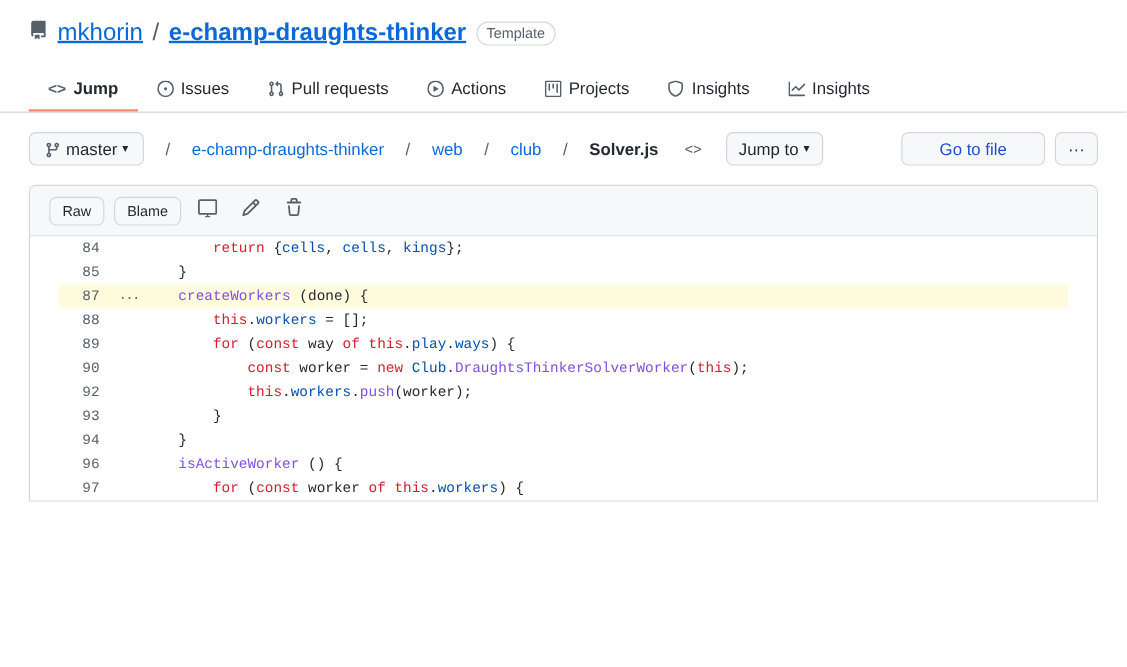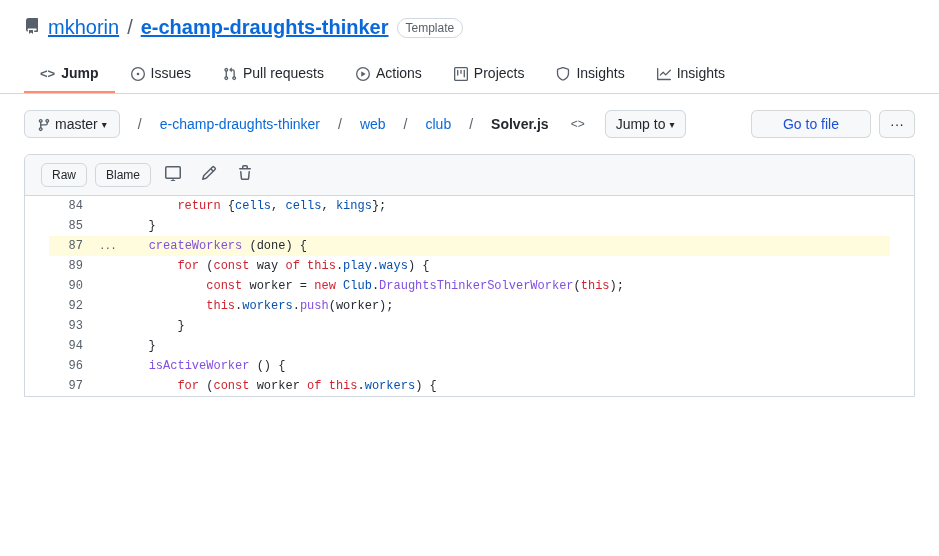--- a/index.html
+++ b/index.html
@@ -403,20 +403,25 @@
             <td class="line-num">85</td>
             <td class="line-gutter"></td>
             <td class="line-code">    }</td>
           </tr>
           <tr class="highlighted">
             <td class="line-num">87</td>
             <td class="line-gutter"><span class="gutter-dots">...</span></td>
             <td class="line-code">    <span style="color:#8250df;">createWorkers</span> (<span style="color:#24292f;">done</span>) {</td>
           </tr>
           <tr>
+            <td class="line-num">88</td>
+            <td class="line-gutter"></td>
+            <td class="line-code">        <span class="kw">this</span>.<span class="prop">workers</span> = [];</td>
+          </tr>
+          <tr>
             <td class="line-num">89</td>
             <td class="line-gutter"></td>
             <td class="line-code">        <span class="kw">for</span> (<span class="kw">const</span> <span class="var">way</span> <span class="kw">of</span> <span class="kw">this</span>.<span class="prop">play</span>.<span class="prop">ways</span>) {</td>
           </tr>
           <tr>
             <td class="line-num">90</td>
             <td class="line-gutter"></td>
             <td class="line-code">            <span class="kw">const</span> <span class="var">worker</span> = <span class="kw">new</span> <span style="color:#0550ae;">Club</span>.<span style="color:#8250df;">DraughtsThinkerSolverWorker</span>(<span class="kw">this</span>);</td>
           </tr>
           <tr>

